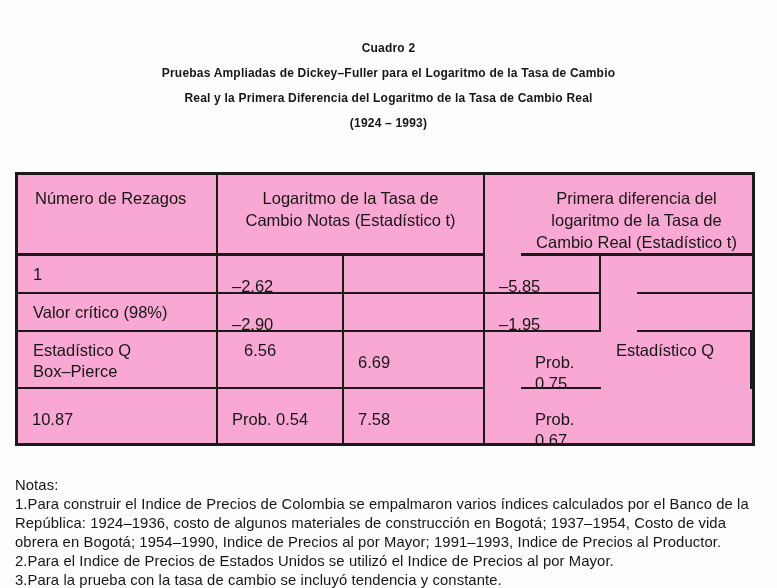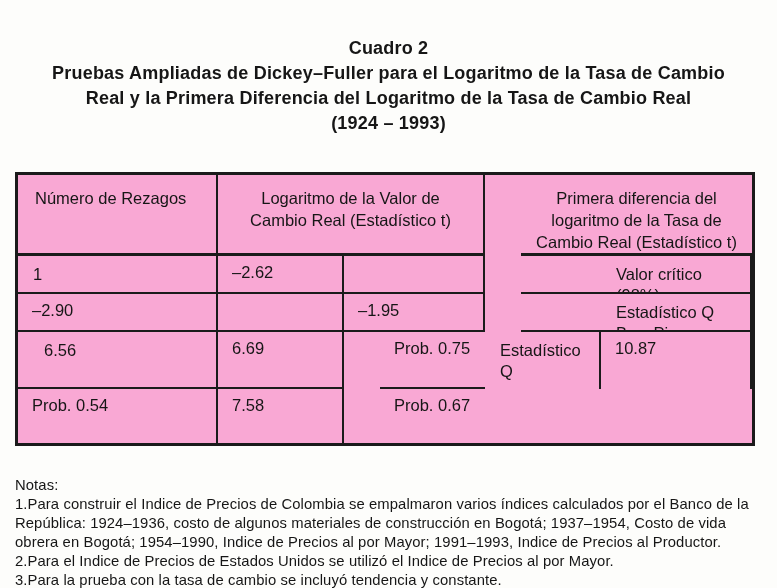--- a/index.html
+++ b/index.html
@@ -9,21 +9,21 @@
     font-family: "Liberation Sans", sans-serif;
     color: #161616;
     -webkit-font-smoothing: antialiased;
   }
   .page { position: relative; width: 777px; height: 588px; overflow: hidden; }
 
   
   .title-block {
     position: absolute; top: 36px; left: 0; width: 777px;
     text-align: center; font-weight: bold;
-    font-size: 18px; line-height: 25px;
+    font-size: 12px; line-height: 25px;
     letter-spacing: 0.2px;
   }
   .title-block .t-line { white-space: nowrap; }
 
   
   .aduf-table {
     position: absolute; left: 15px; top: 172px;
     width: 734px; height: 268px;
     display: grid;
     grid-template-columns: 200px 126px 141px 116px 151px;
@@ -42,21 +42,21 @@
   .cell.last-col { border-right: none; margin-left: 36px; }
   .cell.last-row { border-bottom: none; }
   .cell.hdr { border-bottom: 3px solid #1b1b1b; }
 
   .hdr-lags { padding: 13px 8px 0 17px; }
   .hdr-group {
     display: flex; align-items: flex-start; justify-content: center;
     text-align: center; padding: 12px 14px 0 14px; line-height: 22px;
   }
   .lbl { padding: 8px 6px 0 15px; }
-  .num { padding: 6px 4px 0 14px; }
+  .num { padding: 20px 4px 0 14px; }
   .num-c { padding: 8px 4px 0 26px; }
 
   
   .notes {
     position: absolute; left: 15px; top: 476px; width: 748px;
     font-size: 14.8px; line-height: 19px;
     letter-spacing: 0.1px;
   }
   .notes .note-line { margin: 0; }
 </style>
@@ -68,28 +68,29 @@
   <div class="title-block">
     <div class="t-line">Cuadro 2</div>
     <div class="t-line">Pruebas Ampliadas de Dickey–Fuller para el Logaritmo de la Tasa de Cambio</div>
     <div class="t-line">Real y la Primera Diferencia del Logaritmo de la Tasa de Cambio Real</div>
     <div class="t-line">(1924 – 1993)</div>
   </div>
 
   <div class="aduf-table">
 
     <div class="cell hdr hdr-lags">Número de Rezagos</div>
-    <div class="cell hdr hdr-group" style="grid-column: 2 / span 2;">Logaritmo de la Valor de Cambio Real (Estadístico t)</div>
+    <div class="cell hdr hdr-group" style="grid-column: 2 / span 2;">Logaritmo de la Tasa de Cambio Notas (Estadístico t)</div>
     <div class="cell hdr hdr-group last-col" style="grid-column: 4 / span 2;">Primera diferencia del logaritmo de la Tasa de Cambio Real (Estadístico t)</div>
 
     <div class="cell lbl">
       <span>1</span>
     </div>
     <div class="cell num">–2.62</div>
     <div class="cell num"></div>
+    <div class="cell num">–5.85</div>
     <div class="cell num last-col"></div>
 
     <div class="cell lbl">
       <span>Valor crítico (98%)</span>
     </div>
     <div class="cell num">–2.90</div>
     <div class="cell num"></div>
     <div class="cell num">–1.95</div>
     <div class="cell num last-col"></div>
 

